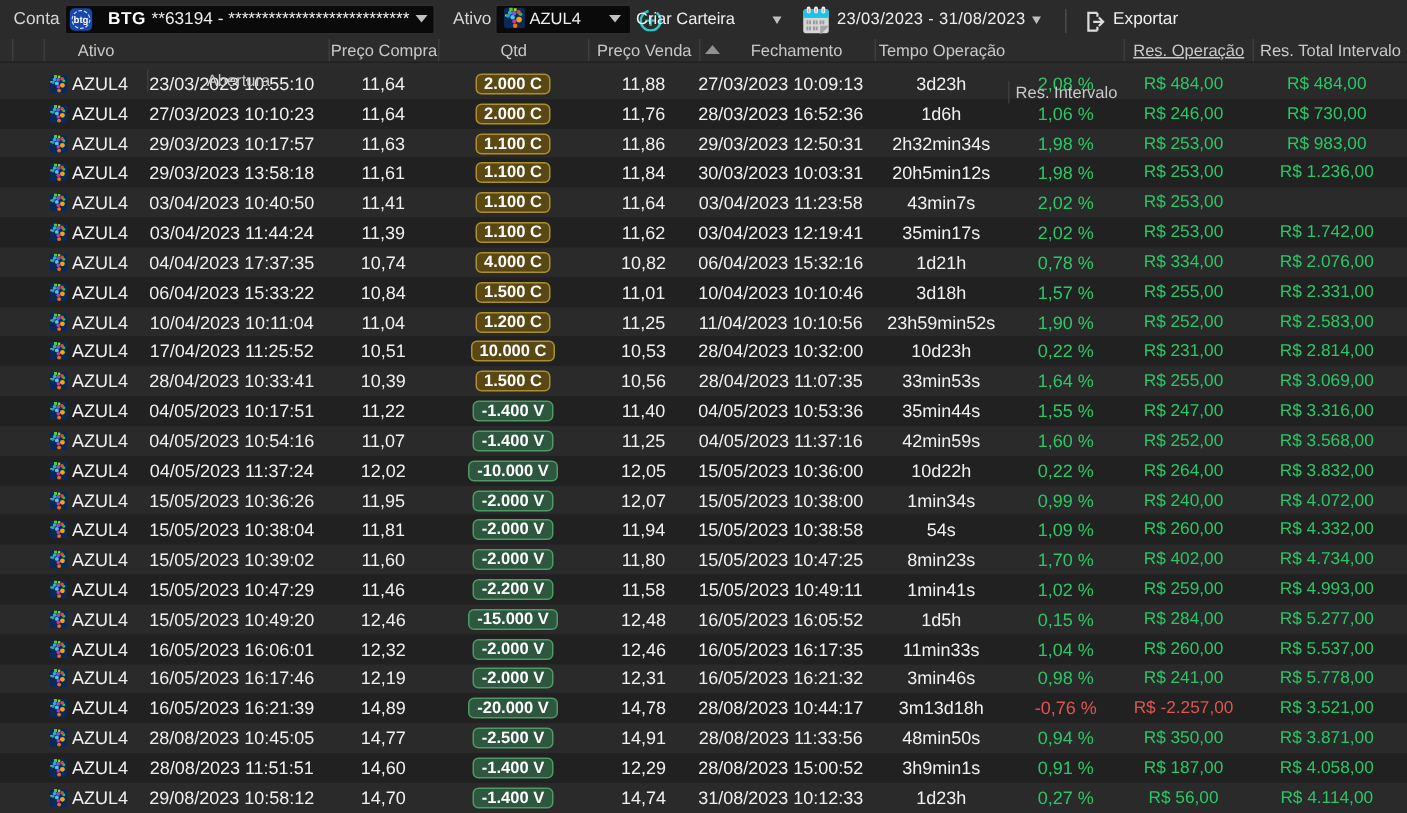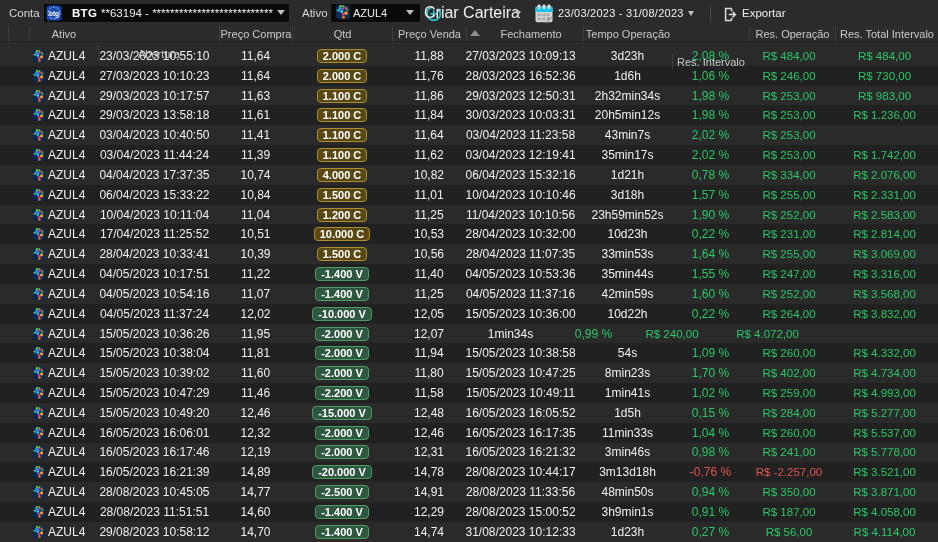--- a/index.html
+++ b/index.html
@@ -64,21 +64,21 @@
         <circle cx="8.6" cy="6.9" r="1.6" fill="#f8a018"></circle>
         <circle cx="5.9" cy="7.9" r="1.2" fill="#d030a8"></circle>
         <circle cx="6.4" cy="10.4" r="1.3" fill="#f07018"></circle>
       </svg></span>
   <span class="ab" style="left:353px; font-size:11px; color:#efefef;">AZUL4</span>
   <span class="caret" style="left:406px; top:10px;"></span>
   <svg class="ab" style="left:426px; top:5.5px;" width="15.5" height="15.5" viewBox="0 0 16 16">
       <circle cx="8" cy="8" r="6.8" fill="none" stroke="#2cc5c8" stroke-width="1.7" stroke-dasharray="36.5 6.2" stroke-dashoffset="-4.5" transform="rotate(-90 8 8)"></circle>
       <path d="M8 4.4 V11.6 M4.4 8 H11.6" stroke="#2cc5c8" stroke-width="1.7"></path>
     </svg>
-  <span class="ab" style="left:424px; font-size:16px; color:#efefef;">Criar Carteira</span>
+  <span class="ab" style="left:424px; font-size:11px; color:#efefef;">Criar Carteira</span>
   <span class="scaret" style="left:515px; top:11px;"></span>
   <svg class="ab" style="left:535px; top:4px;" width="18" height="19" viewBox="0 0 18 19">
     <rect x="0.5" y="2.2" width="17" height="16" rx="1.8" fill="#d6d6d6"></rect>
     <rect x="0.5" y="2.2" width="17" height="5.6" rx="1.8" fill="#1ac4e4"></rect>
     <rect x="0.5" y="5.2" width="17" height="2.6" fill="#1ac4e4"></rect>
     <rect x="2.8" y="0.4" width="2.6" height="4.6" rx="1.2" fill="#f2f2f2"></rect>
     <rect x="7.7" y="0.4" width="2.6" height="4.6" rx="1.2" fill="#f2f2f2"></rect>
     <rect x="12.6" y="0.4" width="2.6" height="4.6" rx="1.2" fill="#f2f2f2"></rect>
     <rect x="3.6" y="1.8" width="1" height="2.6" fill="#e8a0a0"></rect>
     <rect x="8.5" y="1.8" width="1" height="2.6" fill="#e8a0a0"></rect>
@@ -113,21 +113,21 @@
   <div class="th" style="width:121px;margin-top:20px;">Abertura</div>
   <div class="th" style="width:73px;">Preço Compra</div>
   <div class="th" style="width:100px;">Qtd</div>
   <div class="th" style="width:74px;">Preço Venda</div>
   <div class="th" style="width:117px;">
       <span class="sortup"></span>
       <span style="margin-left:12px;">Fechamento</span>
     </div>
   <div class="th" style="width:89px;">Tempo Operação</div>
   <div class="th" style="width:77px;margin-top:28px;">Res. Intervalo</div>
-  <div class="th" style="width:86px;">Res. Operação</div>
+  <div class="th" style="width:86px;text-decoration:underline;">Res. Operação</div>
   <div class="th" style="width:103px;">Res. Total Intervalo</div>
 </div>
 <div class="rows">
 <div class="tr a">
 <div class="c c0"></div>
       <div class="c c1"></div>
 <div class="c c2">
         <svg class="bricon" width="12" height="12" viewBox="0 0 12 12">
           <rect x="0" y="0" width="12" height="12" rx="2" fill="#0a2a55"></rect>
           <rect x="3" y="0" width="2" height="2" fill="#58c832"></rect>
@@ -605,20 +605,21 @@
           <circle cx="6.4" cy="10.4" r="1.3" fill="#f07018"></circle>
         </svg>
         <span class="tick">AZUL4</span>
       </div>
 <div class="c c3">15/05/2023 10:36:26</div>
 <div class="c c4">11,95</div>
 <div class="c c5">
         <span class="badge bv">-2.000 V</span>
       </div>
 <div class="c c6">12,07</div>
+<div class="c c7">15/05/2023 10:38:00</div>
 <div class="c c8">1min34s</div>
 <div class="c c9 grn">0,99 %</div>
 <div class="c c10 grn">R$ 240,00</div>
 <div class="c c11 grn">R$ 4.072,00</div>
 </div>
 <div class="tr b">
 <div class="c c0"></div>
       <div class="c c1"></div>
 <div class="c c2">
         <svg class="bricon" width="12" height="12" viewBox="0 0 12 12">

